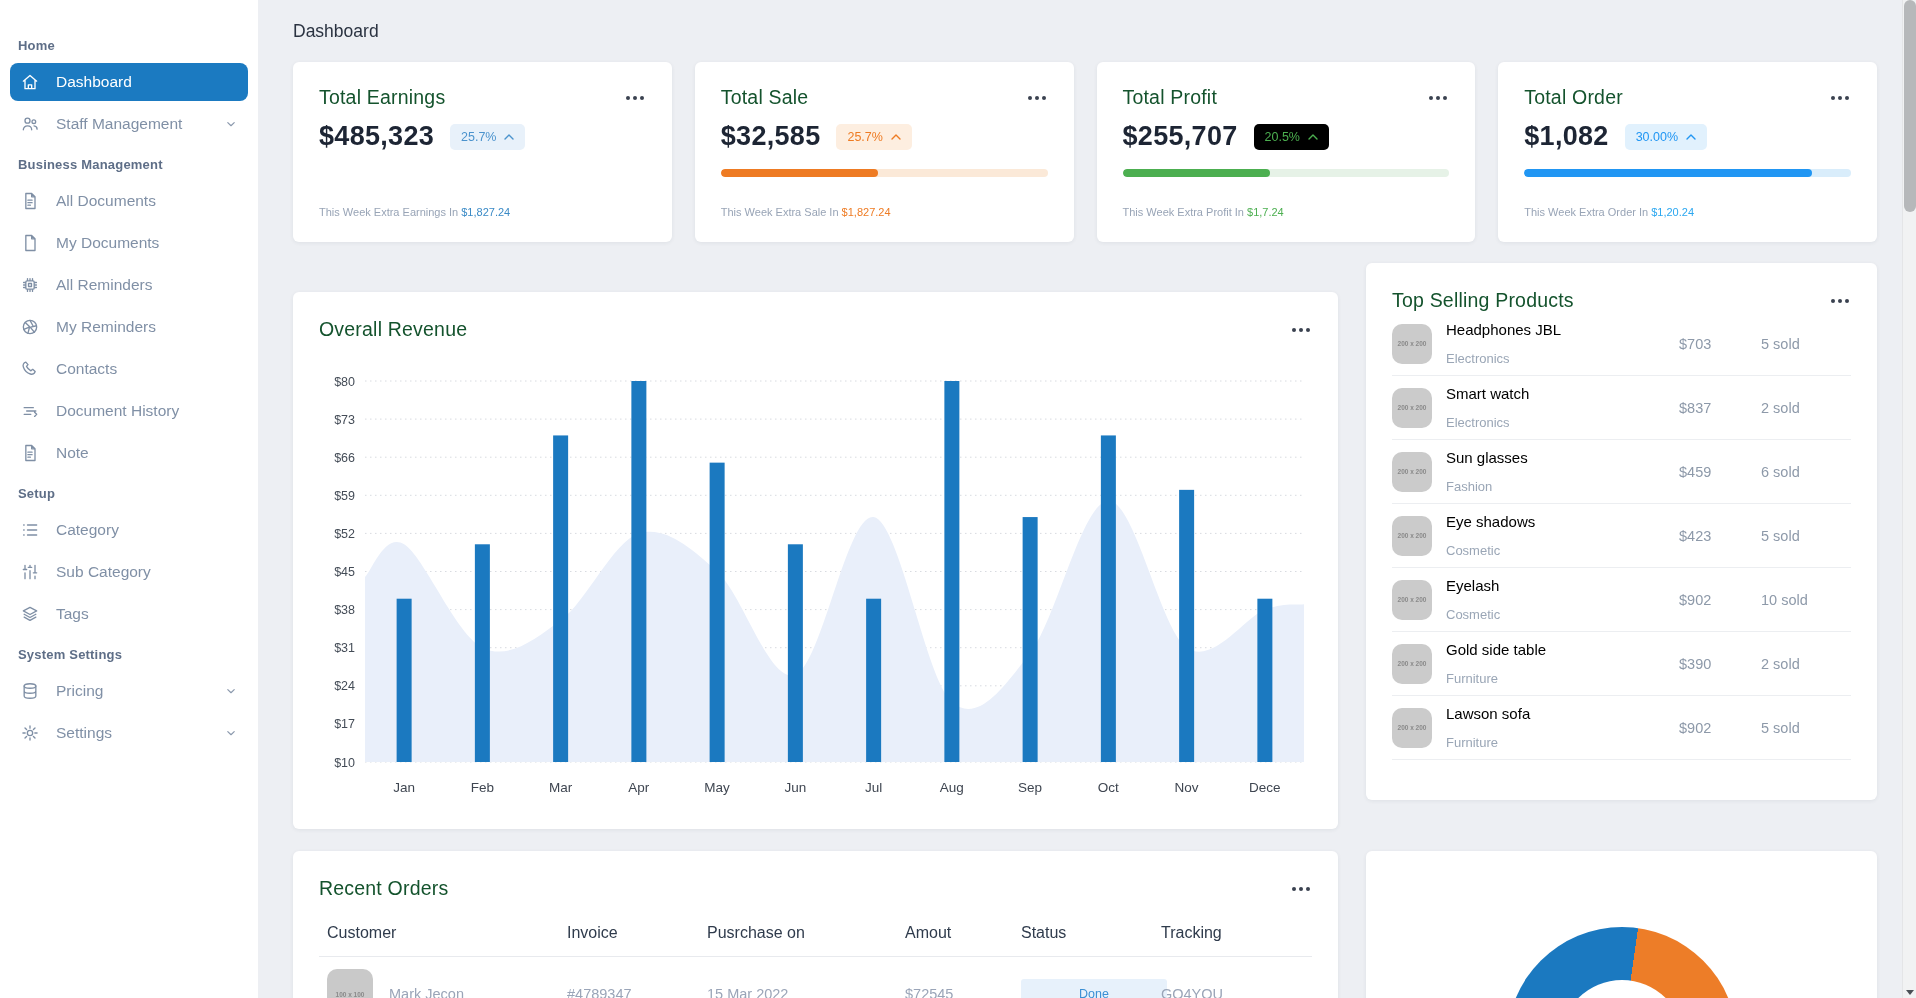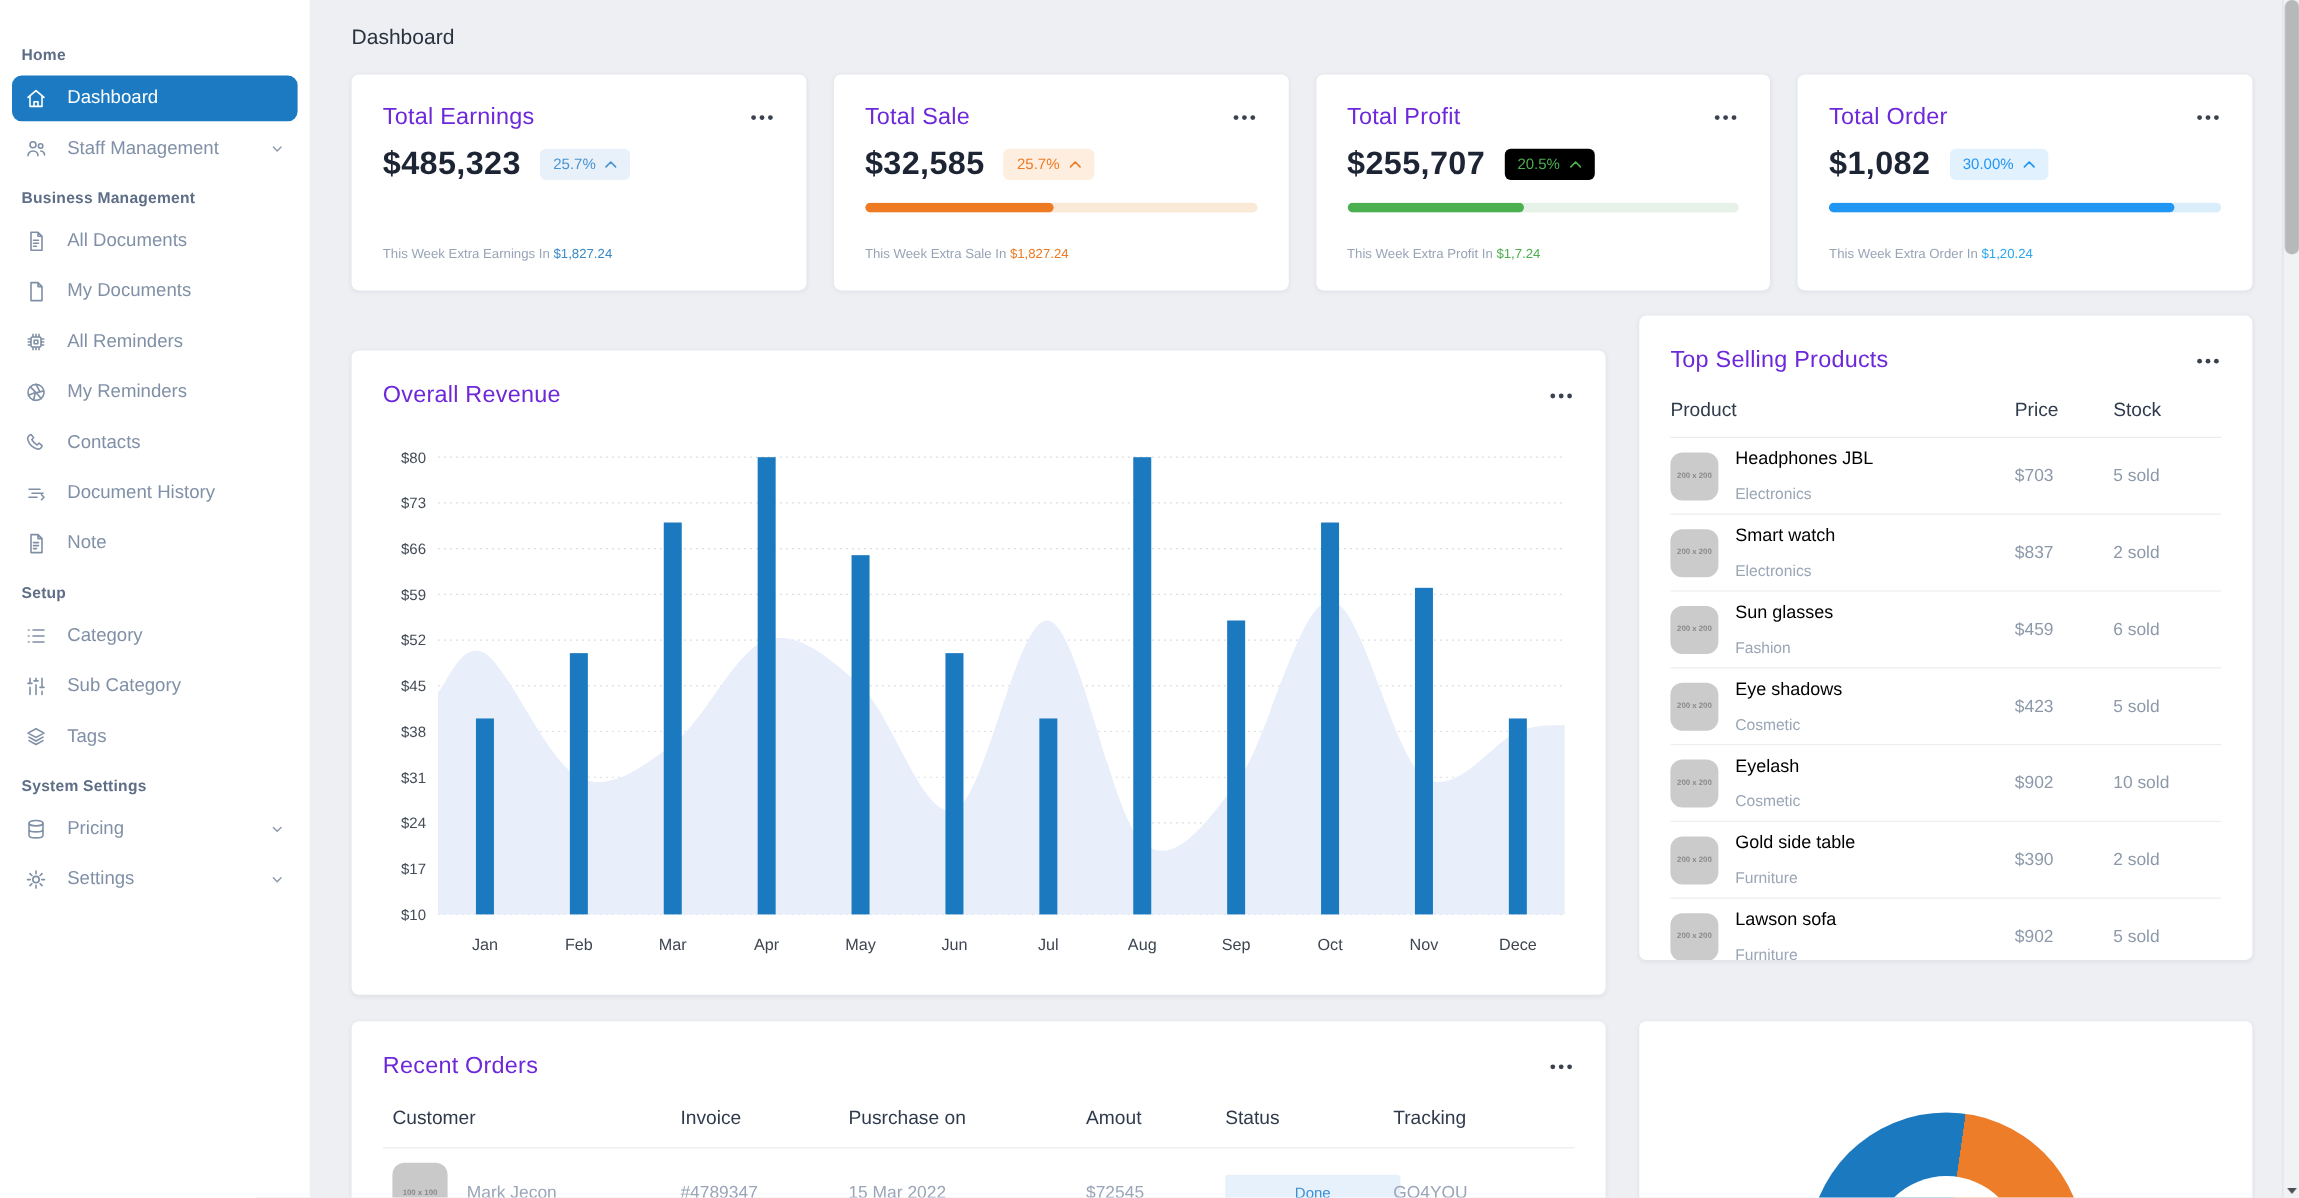--- a/index.html
+++ b/index.html
@@ -20,21 +20,21 @@
   .side-item.active { background:#1b7ac1; color:#ffffff; }
   .side-item.active .ico, .side-item.active .chev { color:#ffffff; }
 
   
   .content { flex:1; margin-right:14px; padding:0 25px 0 35px; }
   .topbar { height:62px; display:flex; align-items:center; }
   .topbar h1 { font-size:17.5px; font-weight:500; color:#2a3240; }
 
   .card { background:#ffffff; border-radius:6px; box-shadow:0 1px 4px rgba(25,39,60,.07); }
   .card-head { display:flex; align-items:center; justify-content:space-between; }
-  .card-head h2 { font-size:19.5px; font-weight:500; color:#6d28d9; letter-spacing:.2px; }
+  .card-head h2 { font-size:19.5px; font-weight:500; color:#14532d; letter-spacing:.2px; }
   .menu-dots { display:flex; gap:3px; padding:6px 2px; cursor:pointer; }
   .menu-dots i { width:4px; height:4px; border-radius:50%; background:#3a4250; }
 
   
   .stat-grid { display:grid; grid-template-columns:repeat(4,1fr); gap:23px; }
   .stat-card { height:180px; padding:24px 26px; display:flex; flex-direction:column; }
   .stat-value-row { display:flex; align-items:center; margin-top:12px; }
   .stat-value { font-size:27px; font-weight:600; color:#1d2534; letter-spacing:.3px; }
   .badge { display:inline-flex; align-items:center; gap:8px; margin-left:16px;
     font-size:12.5px; font-weight:500; padding:6px 11px; border-radius:5px; }
@@ -439,25 +439,20 @@
 
       <section class="card products-card">
         <div class="card-head">
           <h2>Top Selling Products</h2>
           <div class="menu-dots">
               <i></i>
               <i></i>
               <i></i>
             </div>
         </div>
-        <div class="ptable-head">
-          <span>Product</span>
-          <span>Price</span>
-          <span>Stock</span>
-        </div>
         <div id="product-rows">
   <div class="p-row">
     <div class="p-prod">
       <div class="thumb">200 x 200</div>
       <div>
         <div class="p-name">Headphones JBL</div>
         <div class="p-cat">Electronics</div>
       </div>
     </div>
     <div class="p-gray price">$703</div>

